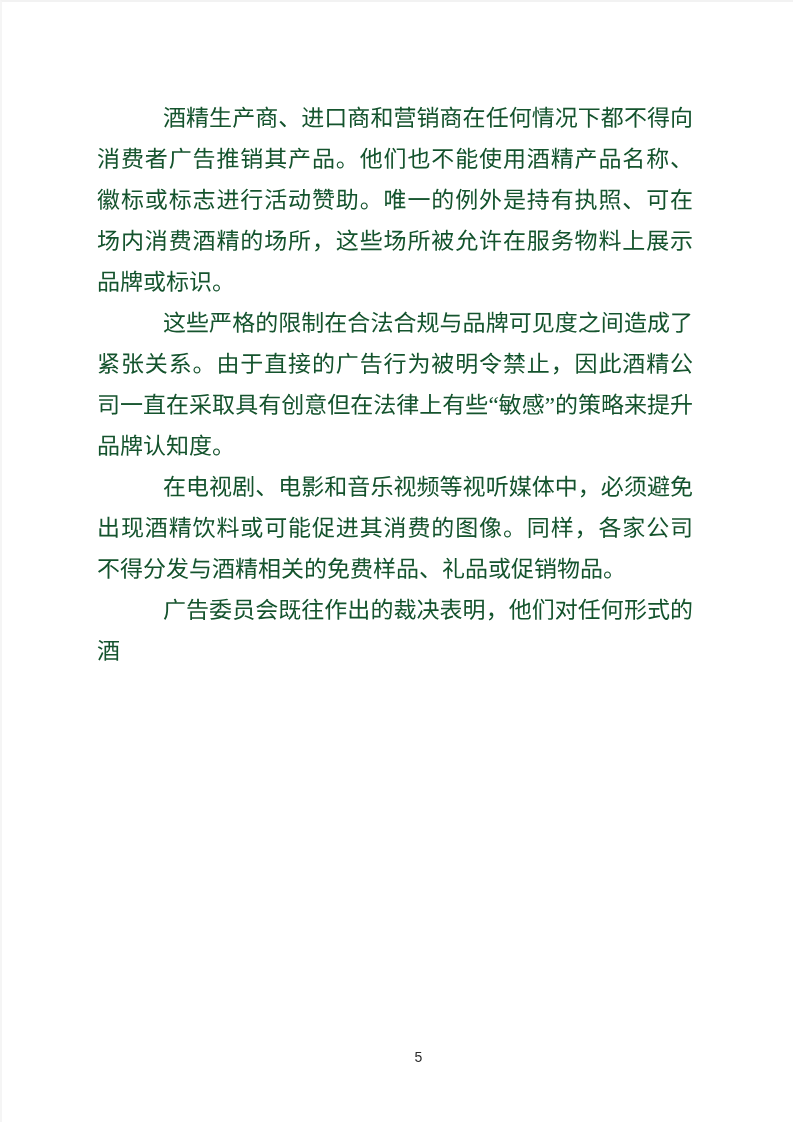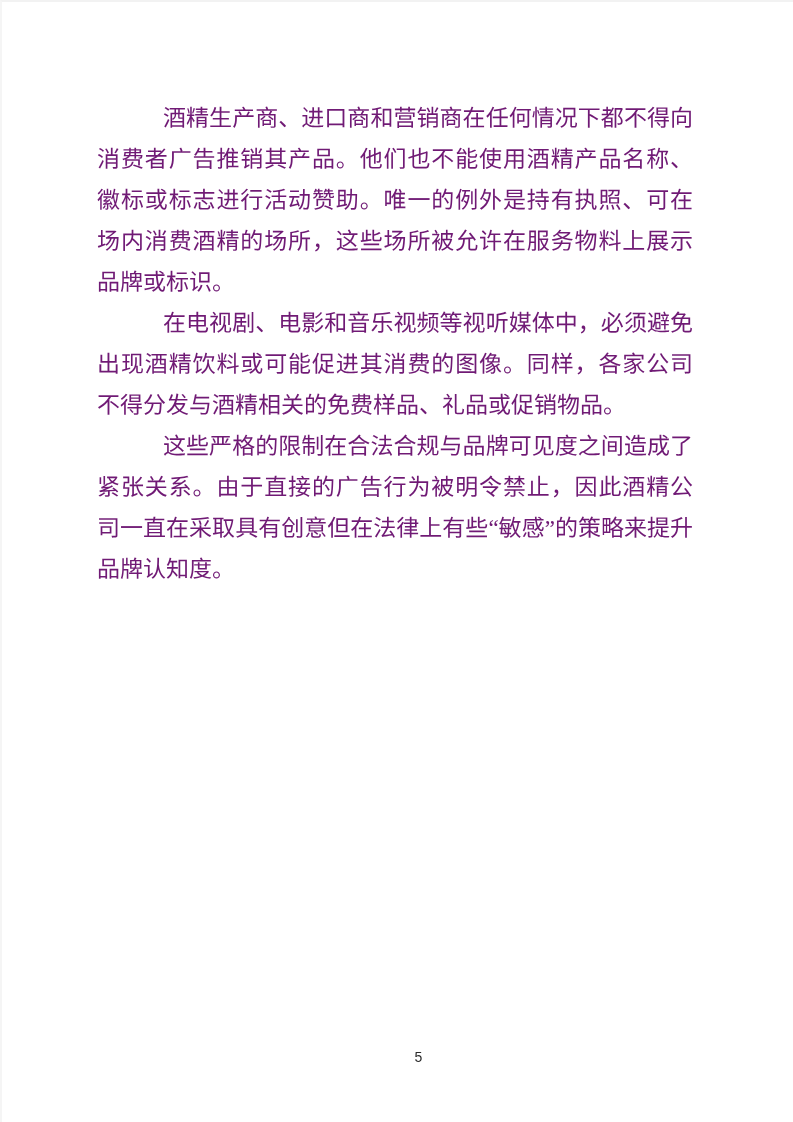--- a/index.html
+++ b/index.html
@@ -23,21 +23,21 @@
   .doc-body {
     position: absolute;
     left: 95px;
     top: 96px;
     width: 596px;
   }
   .para {
     margin: 0;
     font-size: 23px;
     line-height: 41px;
-    color: #701a75;
+    color: #14532d;
     text-align: justify;
     text-justify: inter-ideograph;
     text-indent: 66px;
     word-break: break-all;
   }
   .page-footer {
     position: absolute;
     top: 1046px;
     left: 20px;
     width: 793px;
@@ -48,20 +48,21 @@
     font-size: 14px;
     color: #2b2b2b;
   }
 </style>
 </head>
 <body>
 
 <main class="page">
   <section class="doc-body">
     <p class="para">酒精生产商、进口商和营销商在任何情况下都不得向消费者广告推销其产品。他们也不能使用酒精产品名称、徽标或标志进行活动赞助。唯一的例外是持有执照、可在场内消费酒精的场所，这些场所被允许在服务物料上展示品牌或标识。</p>
+    <p class="para">这些严格的限制在合法合规与品牌可见度之间造成了紧张关系。由于直接的广告行为被明令禁止，因此酒精公司一直在采取具有创意但在法律上有些“敏感”的策略来提升品牌认知度。</p>
     <p class="para">在电视剧、电影和音乐视频等视听媒体中，必须避免出现酒精饮料或可能促进其消费的图像。同样，各家公司不得分发与酒精相关的免费样品、礼品或促销物品。</p>
-    <p class="para">这些严格的限制在合法合规与品牌可见度之间造成了紧张关系。由于直接的广告行为被明令禁止，因此酒精公司一直在采取具有创意但在法律上有些“敏感”的策略来提升品牌认知度。</p>
+    <p class="para">广告委员会既往作出的裁决表明，他们对任何形式的酒</p>
   </section>
 
   <footer class="page-footer">
     <span class="page-number">5</span>
   </footer>
 </main>
 
 </body></html>

